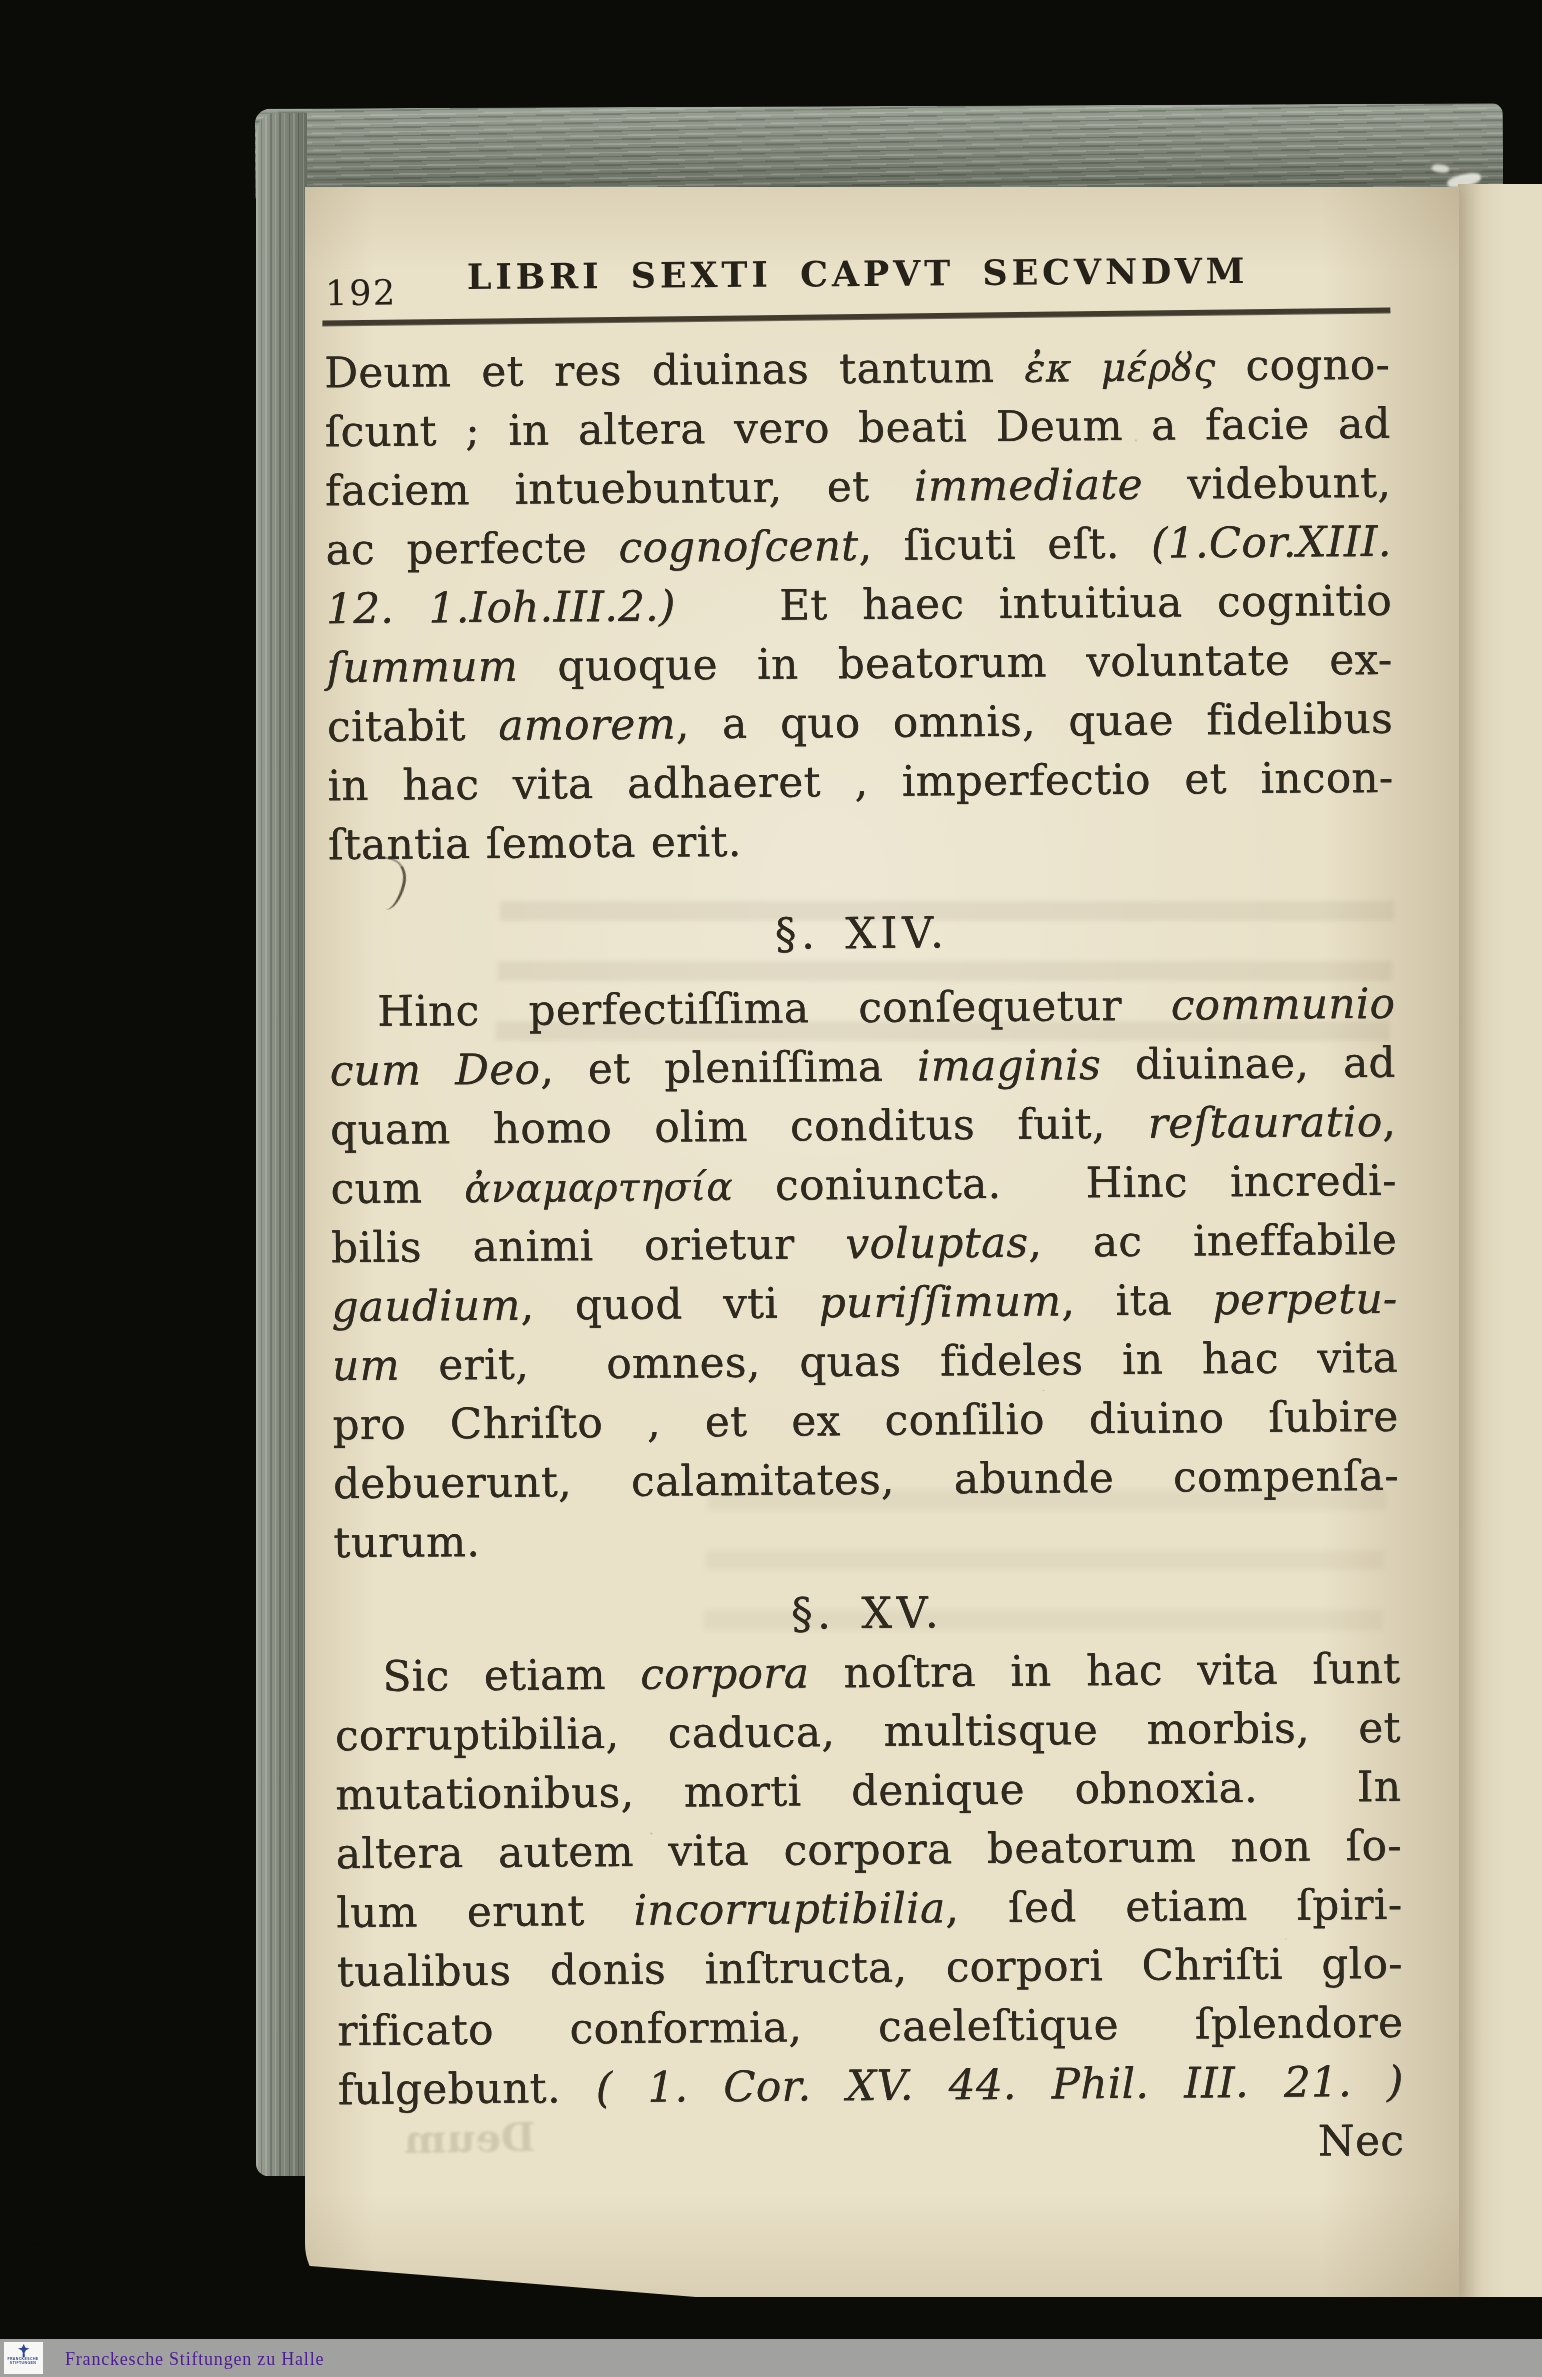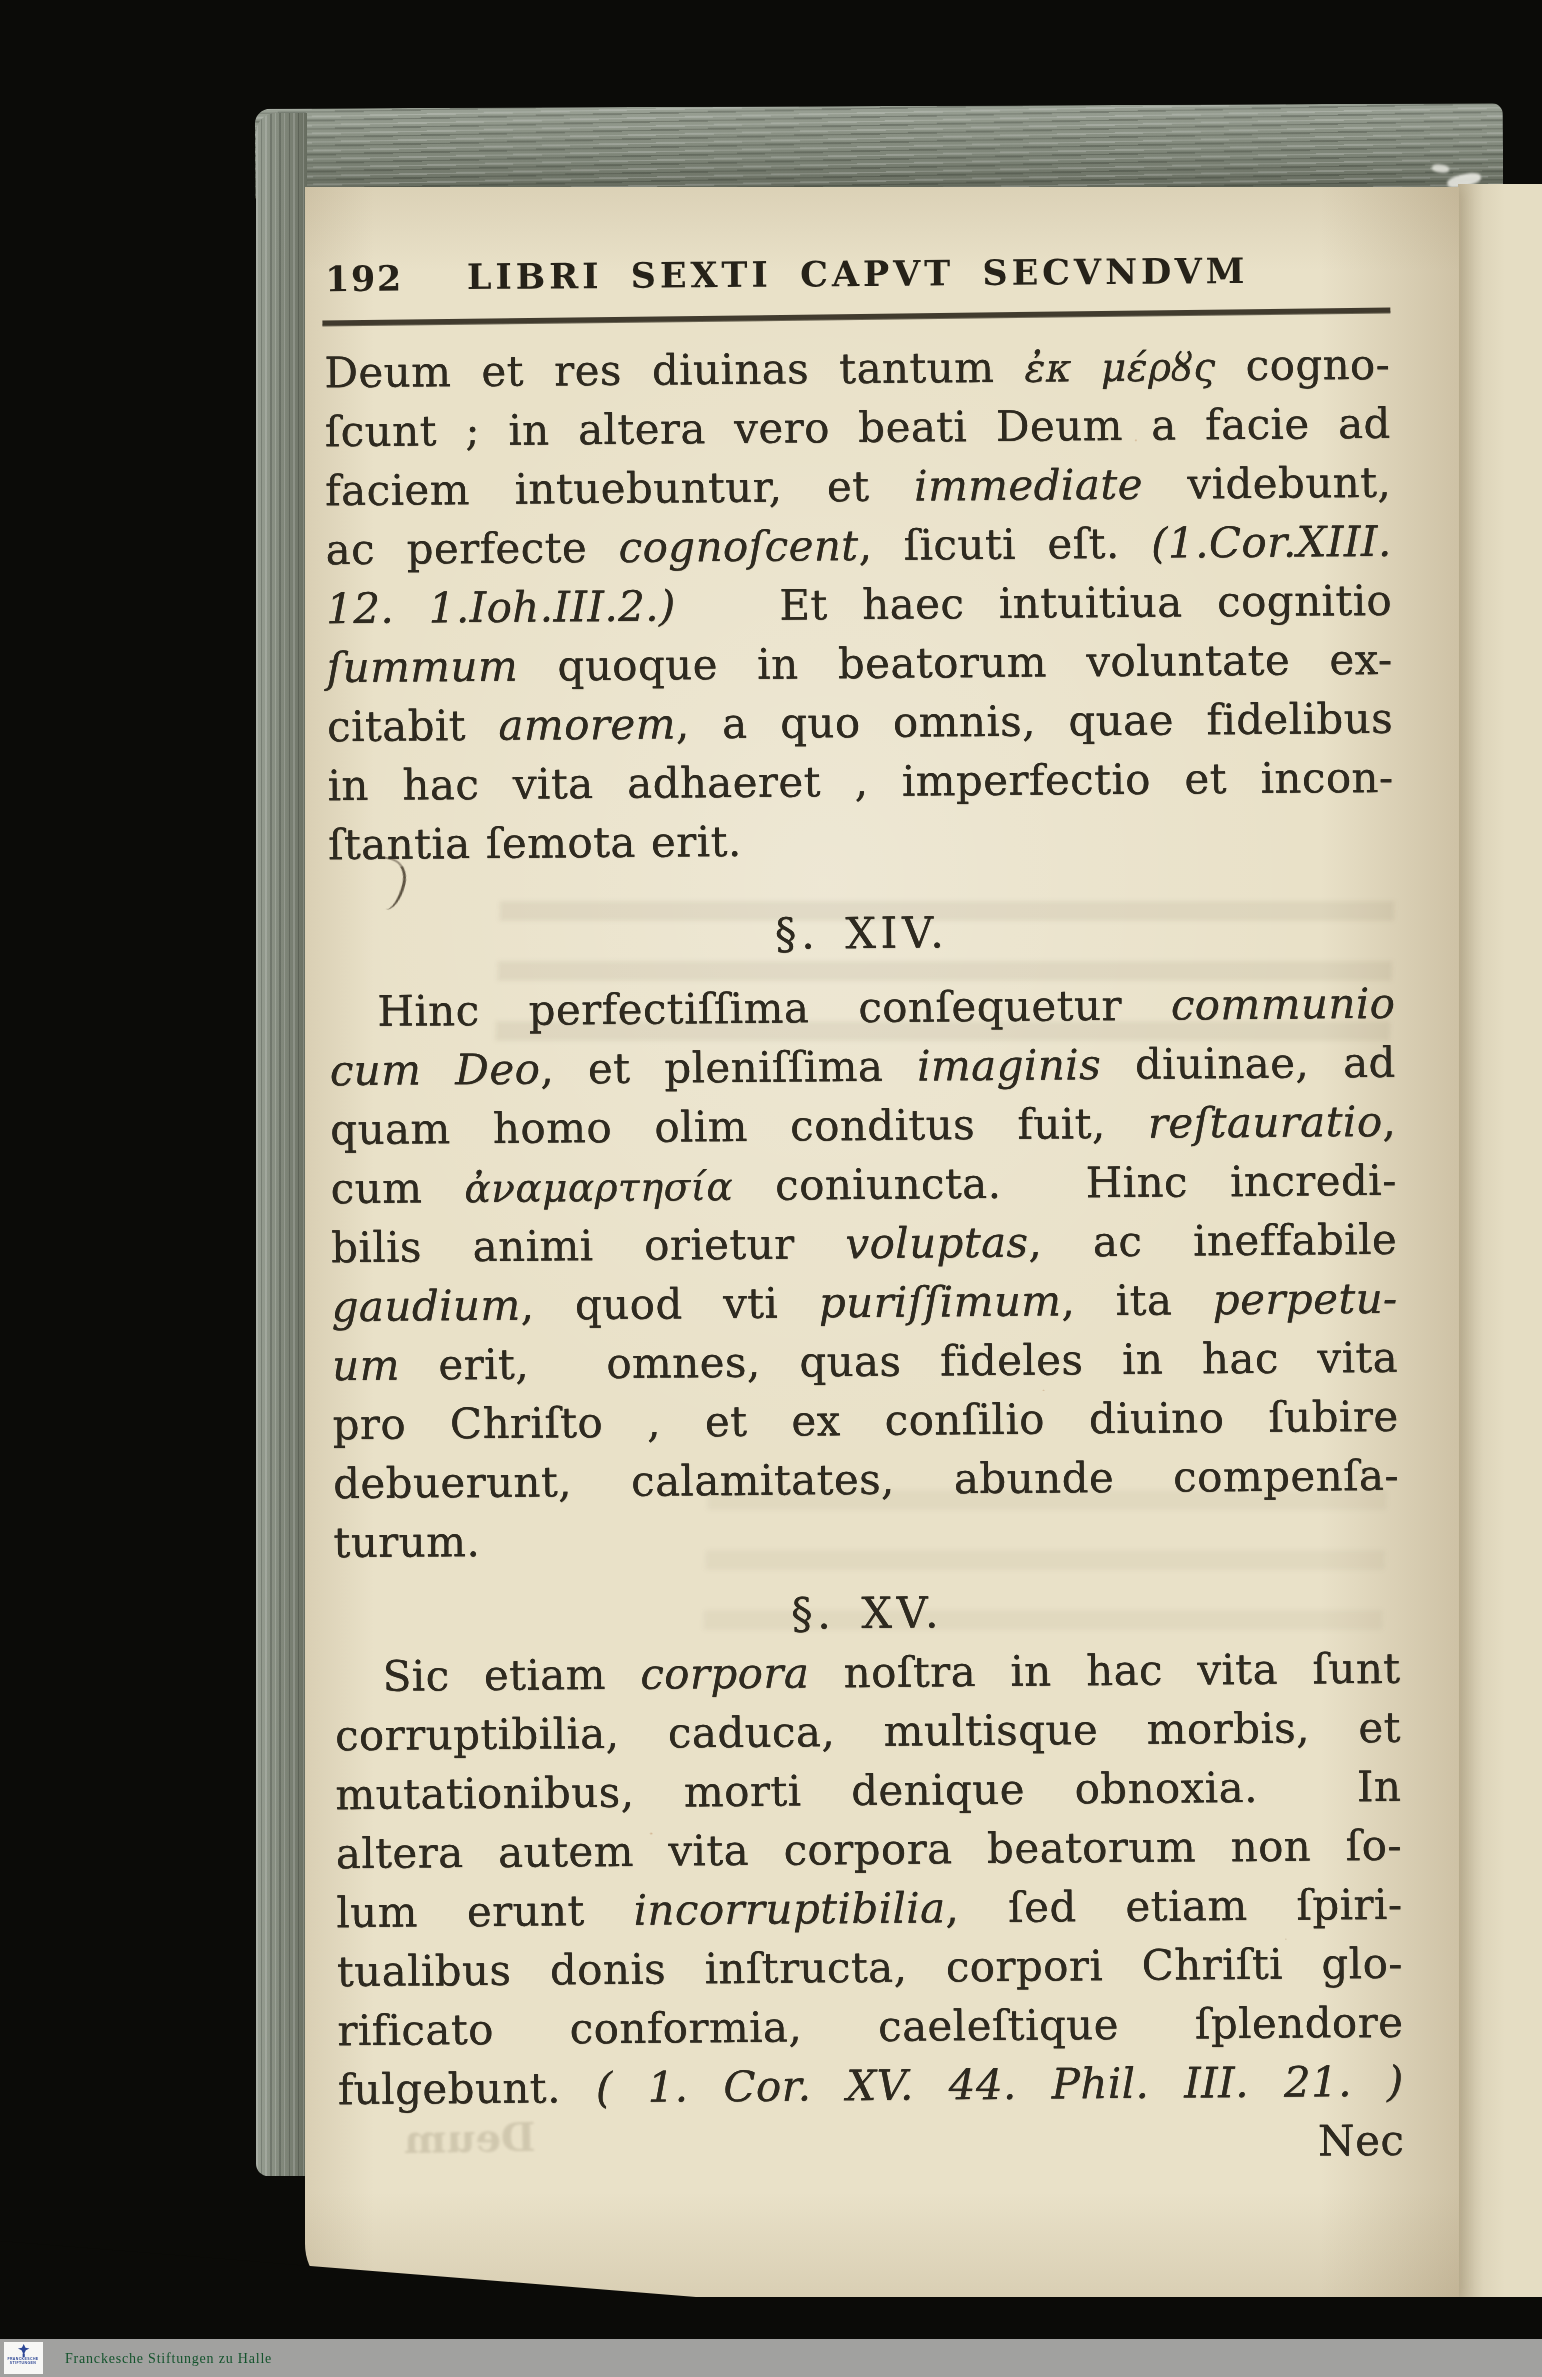--- a/index.html
+++ b/index.html
@@ -43,21 +43,21 @@
       radial-gradient(1.5px 1.5px at 85% 83%, rgba(120,70,30,.30), rgba(0,0,0,0) 65%),
       radial-gradient(60% 40% at 45% 33%, rgba(255,255,255,.22), rgba(0,0,0,0) 70%),
       linear-gradient(to right, rgba(120,95,55,.14), rgba(0,0,0,0) 6%, rgba(0,0,0,0) 88%, rgba(120,95,55,.24)),
       linear-gradient(to bottom, rgba(120,95,55,.12), rgba(0,0,0,0) 4%, rgba(0,0,0,0) 95%, rgba(120,95,55,.14));
     border-bottom-left-radius:54px;}
 
   .content{position:absolute;left:23px;top:0;width:1071px;height:100%;
     transform:rotate(-0.45deg);transform-origin:50% 40%;color:#2e2a20;}
 
   .header{position:absolute;top:66px;left:0;width:100%;height:49px;}
-  .pagenum{position:absolute;left:3.1px;top:1px;font-size:35px;font-weight:bold;letter-spacing:1.5px;color:#262219;}
+  .pagenum{position:absolute;left:3.1px;top:16px;font-size:35px;font-weight:normal;letter-spacing:1.5px;color:#262219;}
   .runtitle{width:100%;text-align:center;font-size:35px;font-weight:bold;letter-spacing:3.9px;word-spacing:12.3px;color:#262219;}
   .rule{position:absolute;top:127px;left:0;width:1068px;height:5.4px;background:#332d22;transform:rotate(-0.25deg);opacity:.92;}
   .rule::after{content:"";display:block;margin-top:3.9px;height:2.3px;background:#332d22;opacity:.75;}
 
   #body-lines{position:absolute;left:1.5px;top:152px;width:1066px;}
   .line{height:59px;line-height:59px;font-size:42px;letter-spacing:0.4px;word-spacing:1.5px;
     text-align:justify;text-align-last:justify;white-space:pre-wrap;
     text-shadow:0 0 0.5px currentColor, 0.3px 0.5px 0.7px rgba(60,45,25,.28);}
   .line.last{text-align-last:left;}
   .line.first{padding-left:48px;}
@@ -87,21 +87,21 @@
   .bottom-black{position:absolute;left:0;top:2297px;width:1543px;height:42px;background:#0b0b08;}
 
   
   .bar{position:absolute;left:0;top:2339px;width:1543px;height:39px;background:#a1a19f;}
   .logo-box{position:absolute;left:3.9px;top:3.1px;width:39px;height:32px;background:#f7f7f5;}
   .logo-box svg{display:block;margin:1.5px auto 0 auto;}
   .logo-text{position:absolute;left:50%;top:15.4px;width:69px;transform:translateX(-50%) scale(.5);
     transform-origin:center top;text-align:center;color:#2d4796;
     font-family:"Liberation Sans","DejaVu Sans",sans-serif;font-size:7px;line-height:7.7px;letter-spacing:0.8px;font-weight:bold;}
   .bar-title{position:absolute;left:65px;top:50%;transform:translateY(-50%);
-    font-family:"Liberation Serif","DejaVu Serif",serif;font-size:14px;color:#14532d;letter-spacing:0.8px;}
+    font-family:"Liberation Serif","DejaVu Serif",serif;font-size:18px;color:#4c1d95;letter-spacing:0.8px;}
 </style>
 </head>
 <body>
 
 <div class="stage">
   <div class="edge-top">
     <div class="chip1"></div>
     <div class="chip2"></div>
   </div>
   <div class="edge-left"></div>

